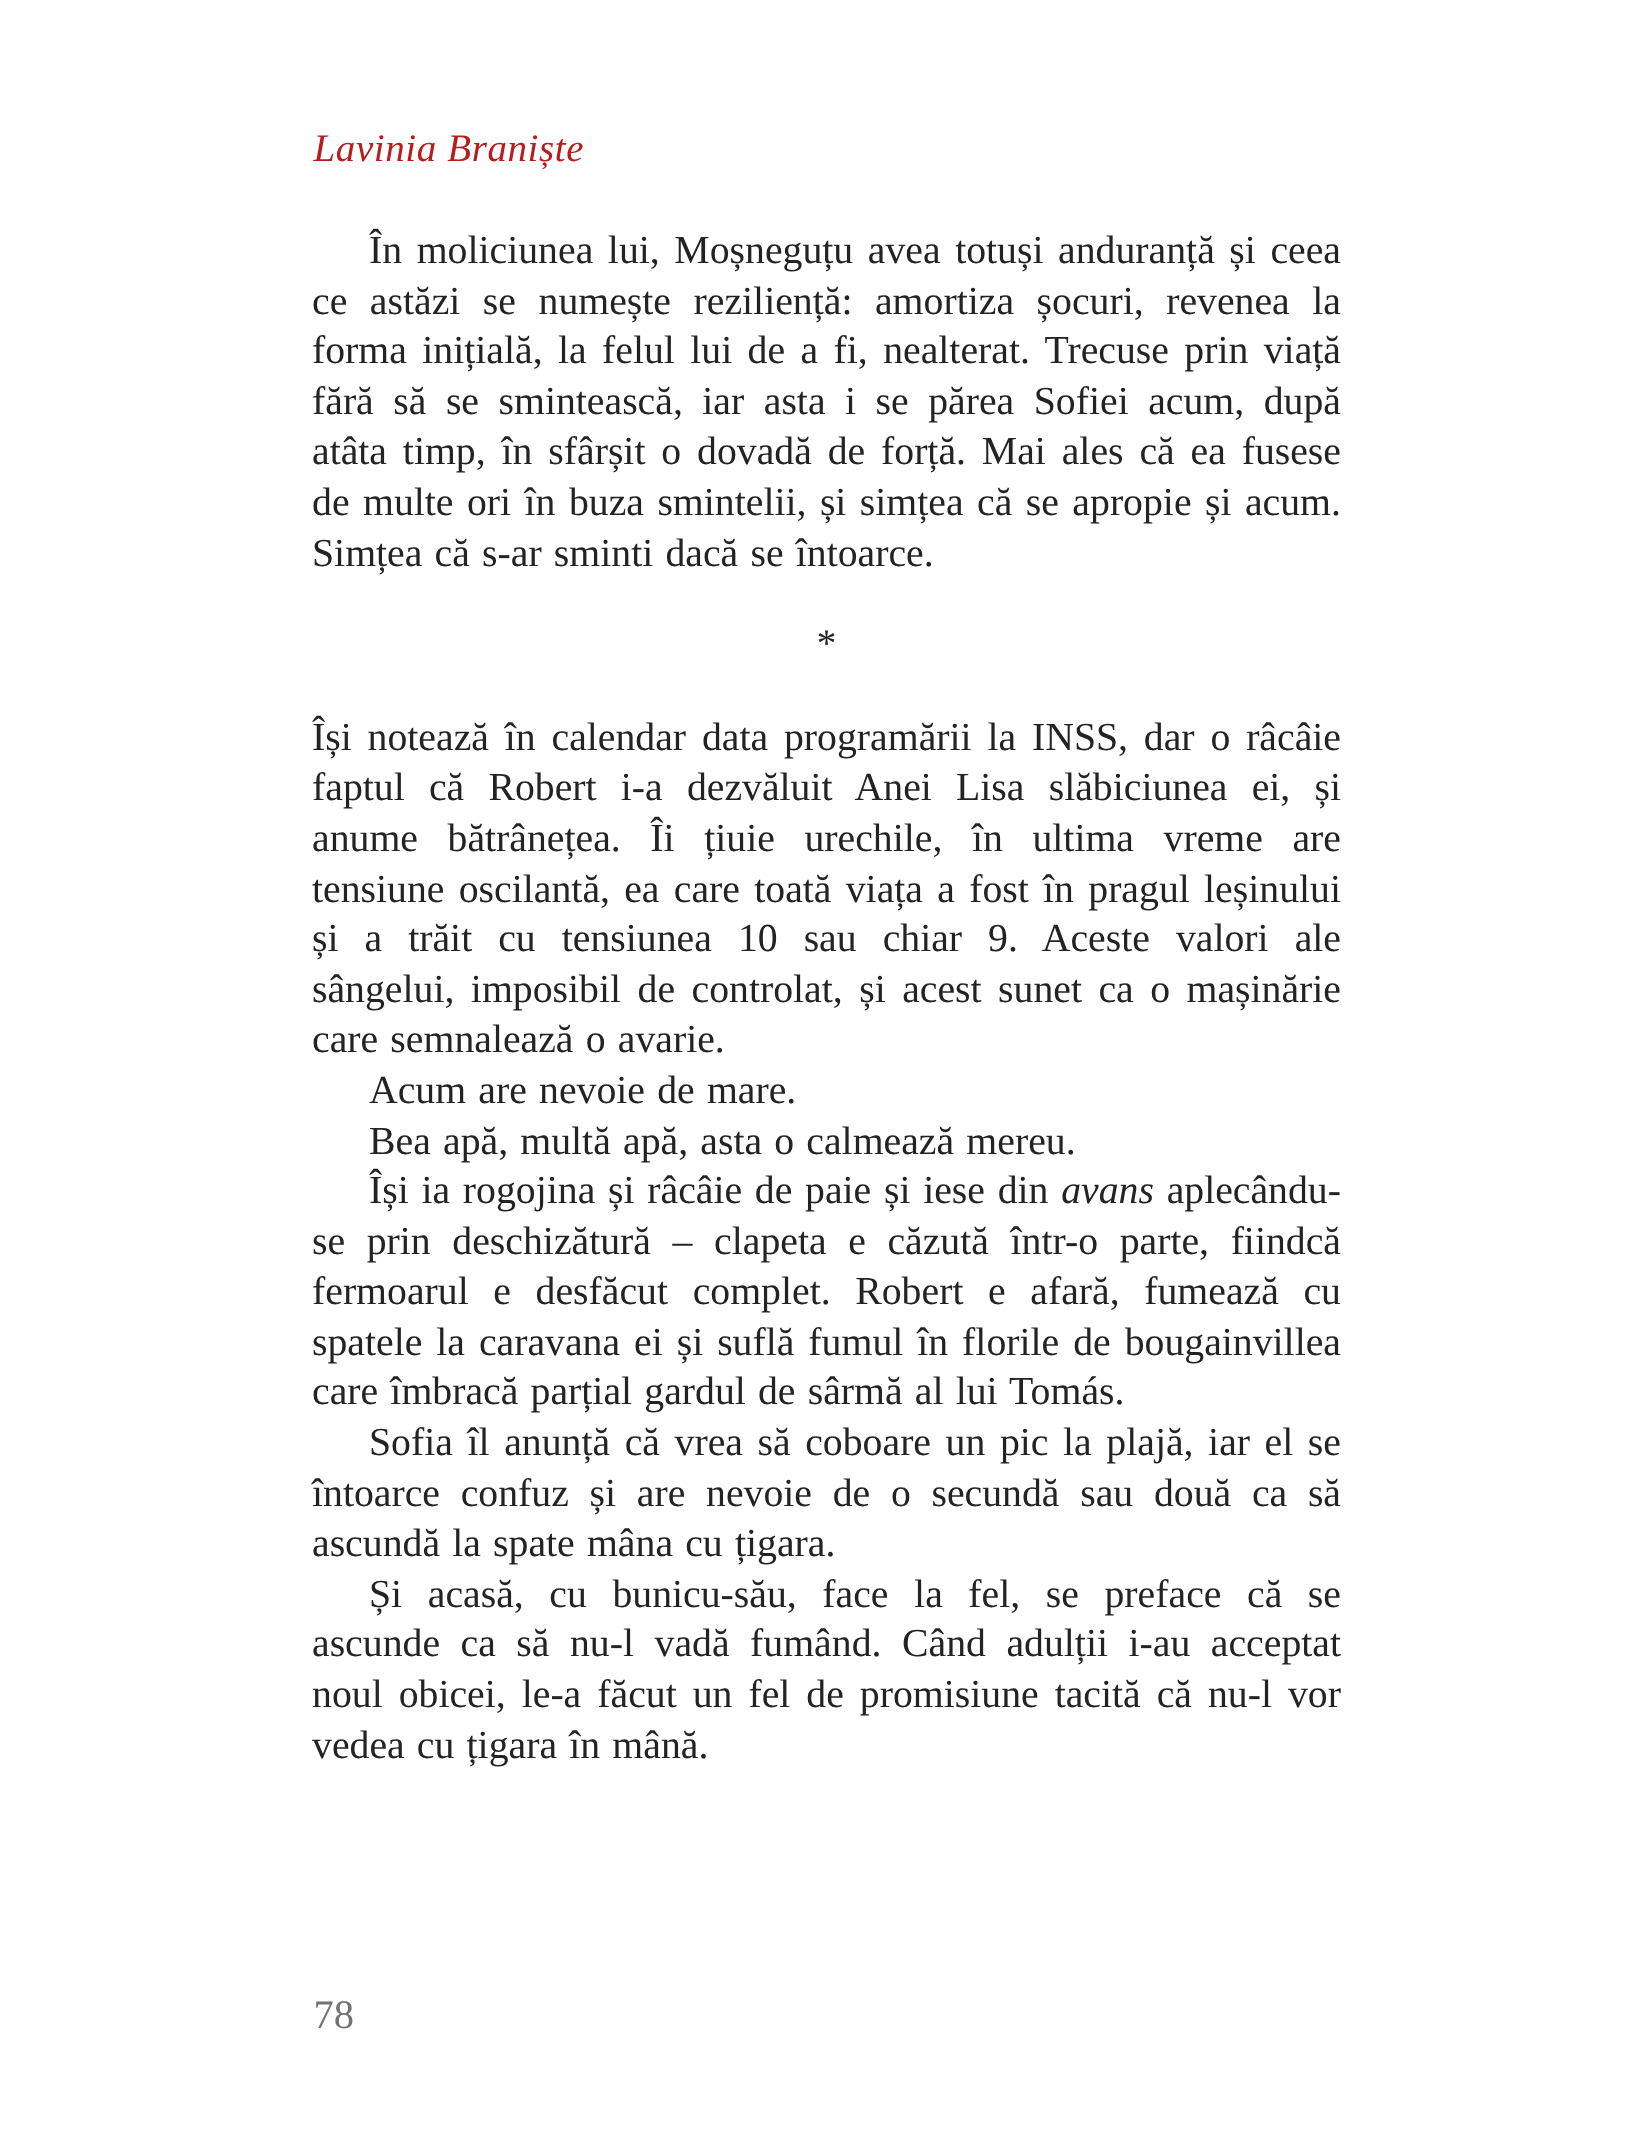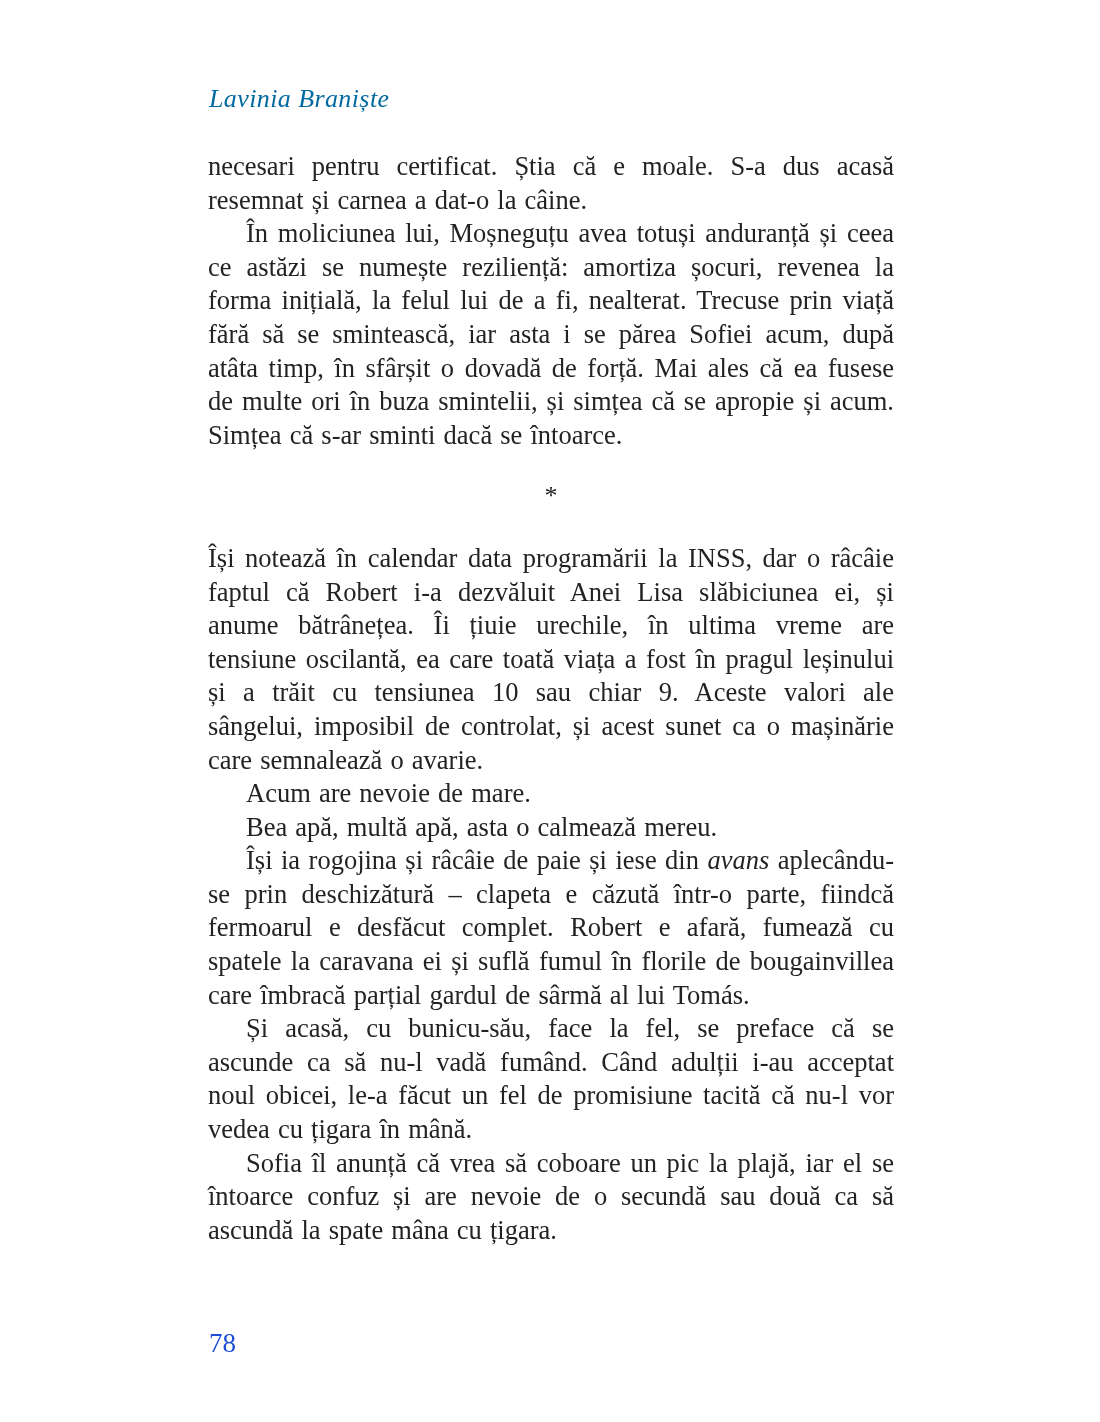--- a/index.html
+++ b/index.html
@@ -16,21 +16,21 @@
     font-family: "Liberation Serif", "DejaVu Serif", serif;
     color: #232323;
   }
   .running-header {
     position: absolute;
     left: 209px;
     top: 84px;
     font-size: 26px;
     font-style: italic;
     letter-spacing: 0.4px;
-    color: #0369a1;
+    color: #b91c1c;
   }
   .page-body {
     position: absolute;
     left: 208px;
     top: 150px;
     width: 686px;
     font-size: 26.5px;
     line-height: 33.6px;
     text-align: justify;
     word-spacing: 1.5px;
@@ -51,35 +51,34 @@
   }
   .bold-italic {
     font-style: italic;
     font-weight: normal;
   }
   .page-number {
     position: absolute;
     left: 209px;
     top: 1328px;
     font-size: 27px;
-    color: #1d4ed8;
+    color: #737373;
   }
 </style>
 </head>
 <body>
 
 <div class="page">
   <div class="running-header">Lavinia Braniște</div>
 
   <div class="page-body">
-      <p class="para"><span>necesari pentru certificat. Știa că e moale. S-a dus acasă resemnat și carnea a dat-o la câine.</span></p>
       <p class="para indent"><span>În moliciunea lui, Moșneguțu avea totuși anduranță și ceea ce astăzi se numește reziliență: amortiza șocuri, revenea la forma inițială, la felul lui de a fi, nealterat. Trecuse prin viață fără să se smintească, iar asta i se părea Sofiei acum, după atâta timp, în sfârșit o dovadă de forță. Mai ales că ea fusese de multe ori în buza smintelii, și simțea că se apropie și acum. Simțea că s-ar sminti dacă se întoarce.</span></p>
       <div class="divider">*</div>
       <p class="para"><span>Își notează în calendar data programării la INSS, dar o râcâie faptul că Robert i-a dezvăluit Anei Lisa slăbiciunea ei, și anume bătrânețea. Îi țiuie urechile, în ultima vreme are tensiune oscilantă, ea care toată viața a fost în pragul leșinului și a trăit cu tensiunea 10 sau chiar 9. Aceste valori ale sângelui, imposibil de controlat, și acest sunet ca o mașinărie care semnalează o avarie.</span></p>
       <p class="para indent"><span>Acum are nevoie de mare.</span></p>
       <p class="para indent"><span>Bea apă, multă apă, asta o calmează mereu.</span></p>
       <p class="para indent"><span>Își ia rogojina și râcâie de paie și iese din </span><span class="bold-italic">avans</span><span> aplecându-se prin deschizătură – clapeta e căzută într-o parte, fiindcă fermoarul e desfăcut complet. Robert e afară, fumează cu spatele la caravana ei și suflă fumul în florile de bougainvillea care îmbracă parțial gardul de sârmă al lui Tomás.</span></p>
+      <p class="para indent"><span>Sofia îl anunță că vrea să coboare un pic la plajă, iar el se întoarce confuz și are nevoie de o secundă sau două ca să ascundă la spate mâna cu țigara.</span></p>
       <p class="para indent"><span>Și acasă, cu bunicu-său, face la fel, se preface că se ascunde ca să nu-l vadă fumând. Când adulții i-au acceptat noul obicei, le-a făcut un fel de promisiune tacită că nu-l vor vedea cu țigara în mână.</span></p>
-      <p class="para indent"><span>Sofia îl anunță că vrea să coboare un pic la plajă, iar el se întoarce confuz și are nevoie de o secundă sau două ca să ascundă la spate mâna cu țigara.</span></p>
     </div>
 
   <div class="page-number">78</div>
 </div>
 
 </body></html>

